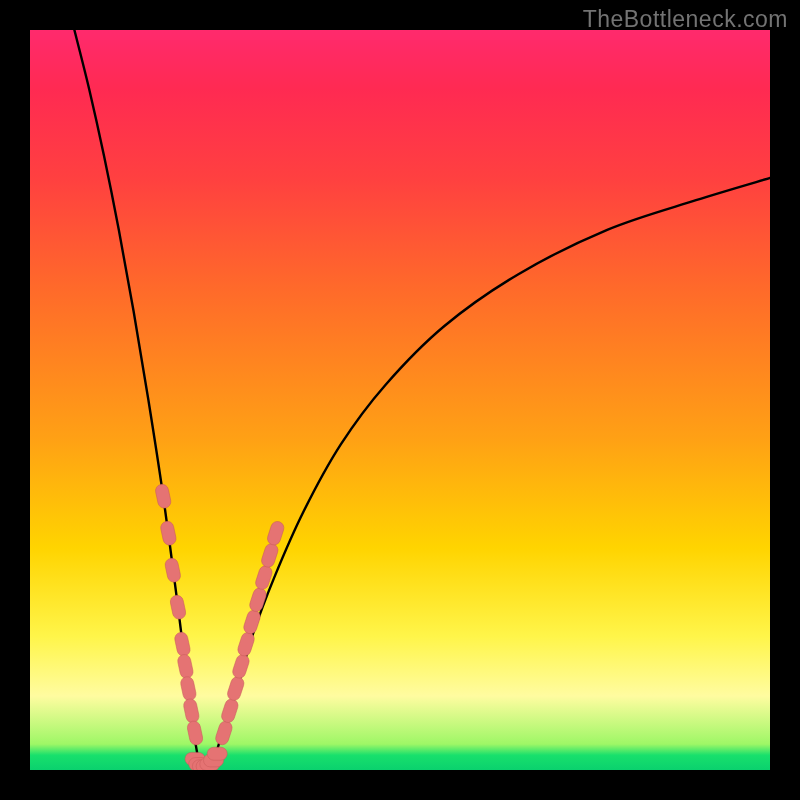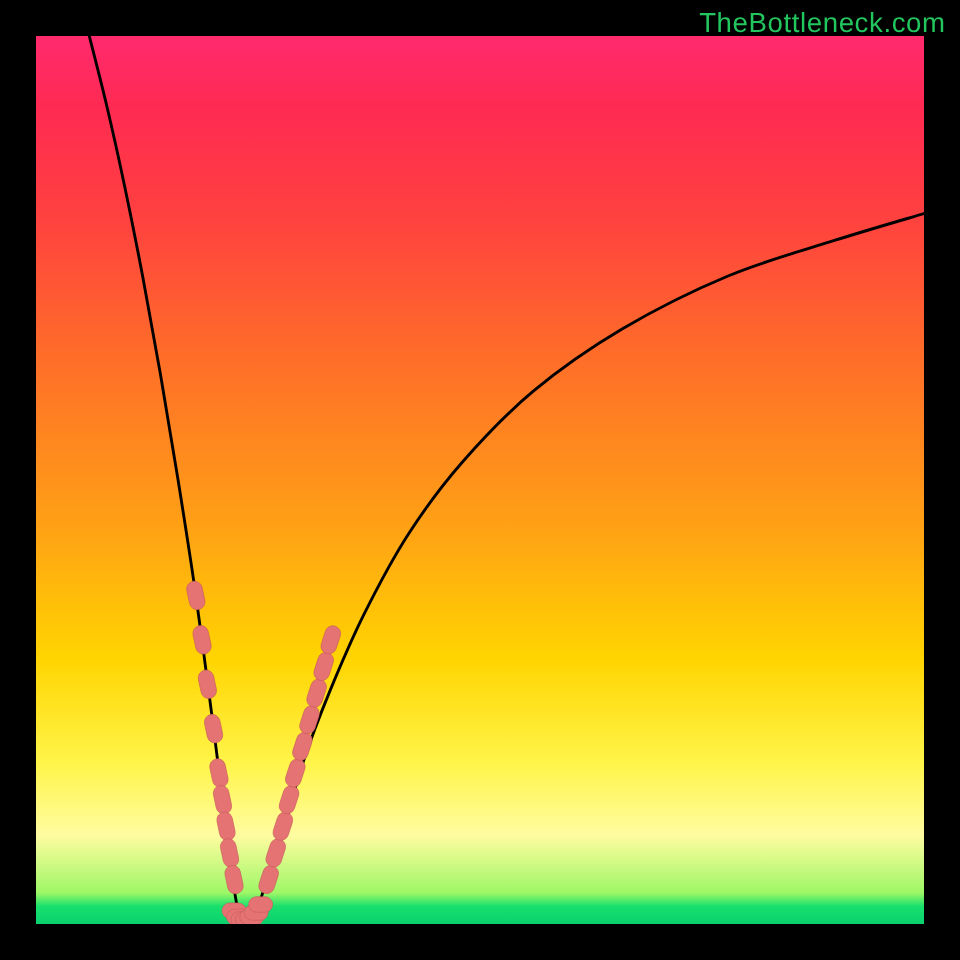--- a/index.html
+++ b/index.html
@@ -44,21 +44,21 @@
     );
   }
   .curve-svg {
     position: absolute;
     inset: 0;
   }
   .watermark {
     position: absolute;
     top: 6px;
     right: 12px;
-    color: #22c55e;
+    color: #737373;
     font-size: 23px;
     font-weight: 400;
     letter-spacing: 0.5px;
     user-select: none;
     margin-left: 11px;
   }
 </style>
 </head>
 <body>
 

